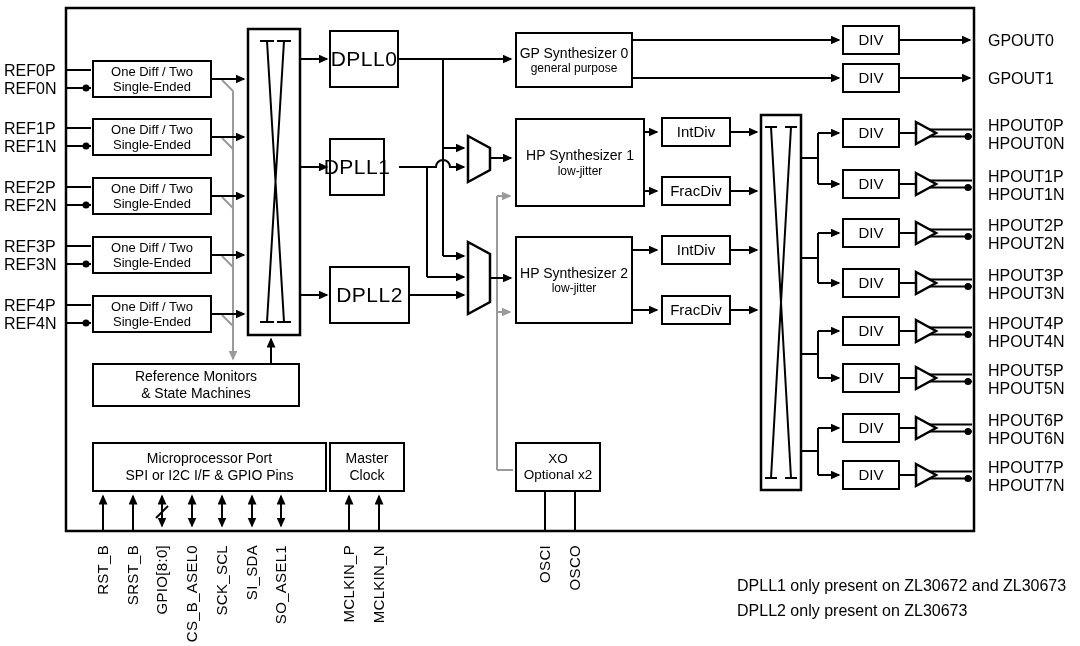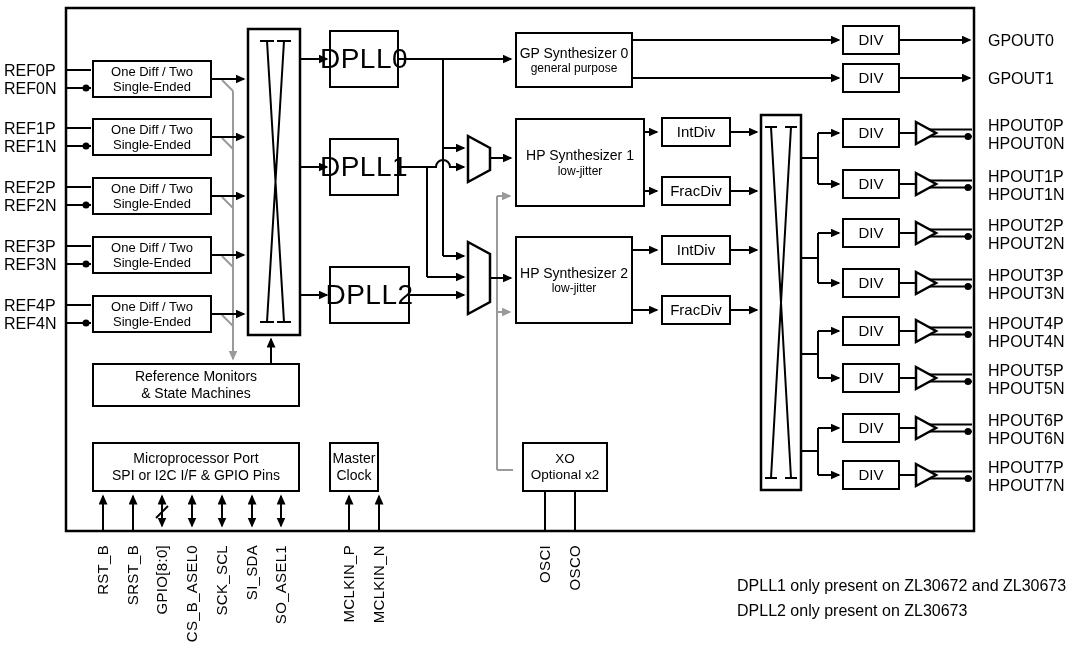--- a/index.html
+++ b/index.html
@@ -3,25 +3,25 @@
 <meta charset="utf-8">
 <style>
   html,body{margin:0;padding:0;background:#fff;}
   #stage{position:relative;width:1080px;height:646px;background:#fff;overflow:hidden;
          font-family:"Liberation Sans",sans-serif;color:#000;}
   #wires{position:absolute;left:0;top:0;}
   .box{position:absolute;box-sizing:border-box;background:#fff;border:2px solid #000;
        display:flex;flex-direction:column;align-items:center;justify-content:center;
        text-align:center;line-height:1.18;}
   .fs13{font-size:13px;text-align:center;}
-  .fs21{font-size:28px;letter-spacing:0.5px;}
+  .fs21{font-size:21px;letter-spacing:0.5px;}
   .fs14{font-size:14px;}
   .fs15{font-size:15px;}
   .sub{font-size:12px;text-align:right;}
-  .xo-t{font-size:13.5px;margin-left:7px;}
+  .xo-t{font-size:13.5px;}
   .lbl{position:absolute;font-size:16px;height:17px;line-height:17px;white-space:nowrap;}
   .vpin{position:absolute;top:545px;writing-mode:vertical-rl;transform:rotate(180deg);
         font-size:15px;white-space:nowrap;letter-spacing:0.3px;}
   .note{position:absolute;font-size:16px;white-space:nowrap;}
 </style>
 </head>
 <body>
 
 <div id="stage">
 
@@ -180,21 +180,21 @@
       <span>Single-Ended</span>
     </div>
   <div class="box fs13" style="left:92px;top:295px;width:120px;height:38px">
       <span>One Diff / Two</span>
       <span>Single-Ended</span>
     </div>
 
   <div class="box fs21" style="left:329px;top:30px;width:70px;height:58px">
       <span>DPLL0</span>
     </div>
-  <div class="box fs21" style="left:329px;top:138px;width:70px;height:58px">
+  <div class="box fs21" style="left:329px;top:138px;width:56px;height:58px">
       <span>DPLL1</span>
     </div>
   <div class="box fs21" style="left:329px;top:266px;width:81px;height:58px">
       <span>DPLL2</span>
     </div>
 
   <div class="box fs14" style="left:515px;top:32px;width:118px;height:56px">
       <span>GP Synthesizer 0</span>
       <span class="sub">general purpose</span>
     </div>
@@ -248,25 +248,25 @@
       <span>DIV</span>
     </div>
   <div class="box fs15" style="left:842px;top:460px;width:58px;height:30px">
       <span>DIV</span>
     </div>
 
   <div class="box fs14" style="left:92px;top:363px;width:208px;height:44px">
       <span>Reference Monitors</span>
       <span>&amp; State Machines</span>
     </div>
-  <div class="box fs14" style="left:92px;top:442px;width:208px;height:50px">
+  <div class="box fs14" style="left:92px;top:442px;width:235px;height:50px">
       <span>Microprocessor Port</span>
       <span>SPI or I2C I/F &amp; GPIO Pins</span>
     </div>
-  <div class="box fs14" style="left:329px;top:442px;width:50px;height:50px">
+  <div class="box fs14" style="left:329px;top:442px;width:76px;height:50px">
       <span>Master</span>
       <span>Clock</span>
     </div>
   <div class="box xo-t" style="left:515px;top:442px;width:86px;height:50px">
       <span>XO</span>
       <span>Optional x2</span>
     </div>
 
   <div class="lbl" style="left:4px;top:62px">REF0P</div>
   <div class="lbl" style="left:4px;top:80px">REF0N</div>

